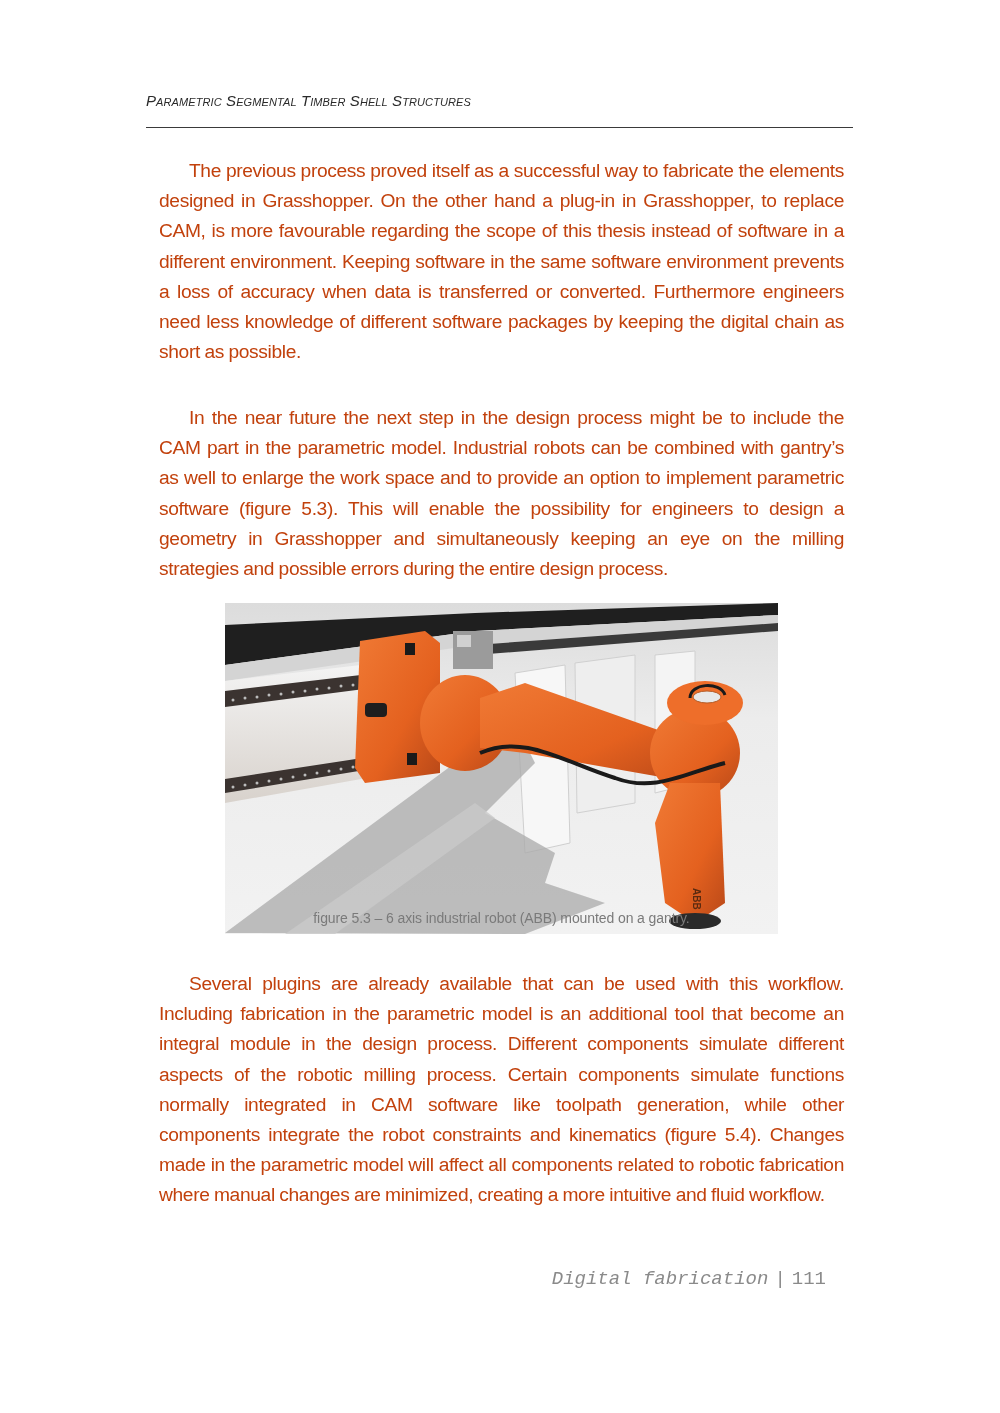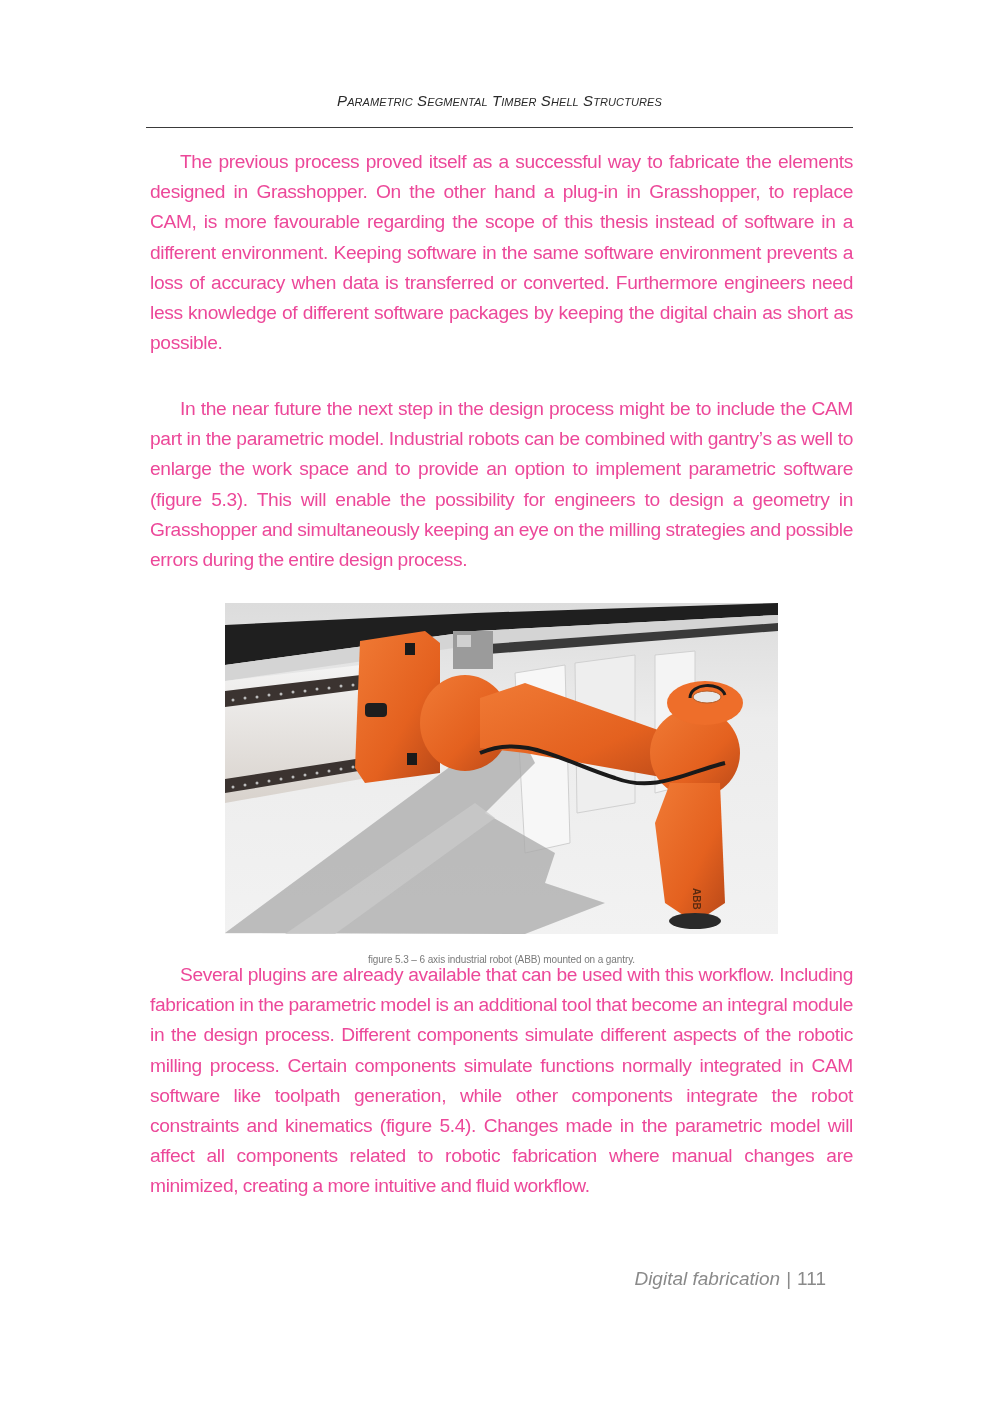--- a/index.html
+++ b/index.html
@@ -10,21 +10,21 @@
       position: relative;
       overflow: hidden;
       font-family: "Liberation Sans", "DejaVu Sans", sans-serif;
       color: #1a1a1a;
     }
     .running-header {
       position: absolute;
       left: 146px;
       top: 92px;
       width: 707px;
-      text-align: center;
+      text-align: left;
       font-style: italic;
       font-size: 15px;
       letter-spacing: 0.1px;
       color: #2a2a2a;
       font-variant: small-caps;
       font-weight: 400;
     }
     .header-rule {
       position: absolute;
       left: 146px;
@@ -32,60 +32,61 @@
       width: 707px;
       height: 0;
       border-top: 1.5px solid #3a3a3a;
     }
     .body-block {
       position: absolute;
       left: 150px;
       width: 703px;
     }
     .para {
-      margin: 0;
+      margin: 9px;
       font-size: 19.2px;
       line-height: 30.2px;
       text-align: justify;
       text-indent: 30px;
       letter-spacing: -0.35px;
       word-spacing: -0.5px;
-      color: #ec4899;
+      color: #c2410c;
       font-family: "Liberation Sans Narrow", "Liberation Sans", sans-serif;
     }
     #p1 { top: 147px; }
     #p2 { top: 394px; }
     #p3 { top: 960px; }
 
     .figure {
       position: absolute;
       left: 225px;
       top: 603px;
       width: 553px;
       height: 331px;
       overflow: hidden;
       background: #e9e9e9;
     }
     .figure svg { display: block; }
     .caption {
       position: absolute;
       left: 150px;
       width: 703px;
-      top: 954px;
+      top: 910px;
       text-align: center;
-      font-size: 10px;
+      font-size: 14px;
       color: #7a7a7a;
       letter-spacing: -0.1px;
     }
     .footer {
       position: absolute;
       right: 174px;
       top: 1268px;
       font-size: 19px;
       color: #8a8a8a;
+      font-family: Liberation Mono, monospace;
     }
     .footer .section { font-style: italic; }
     .footer .sep { margin: 0 6px; }
   </style>
 </head>
 <body>
 
 <div class="running-header">Parametric Segmental Timber Shell Structures</div>
 <div class="header-rule"></div>
 

